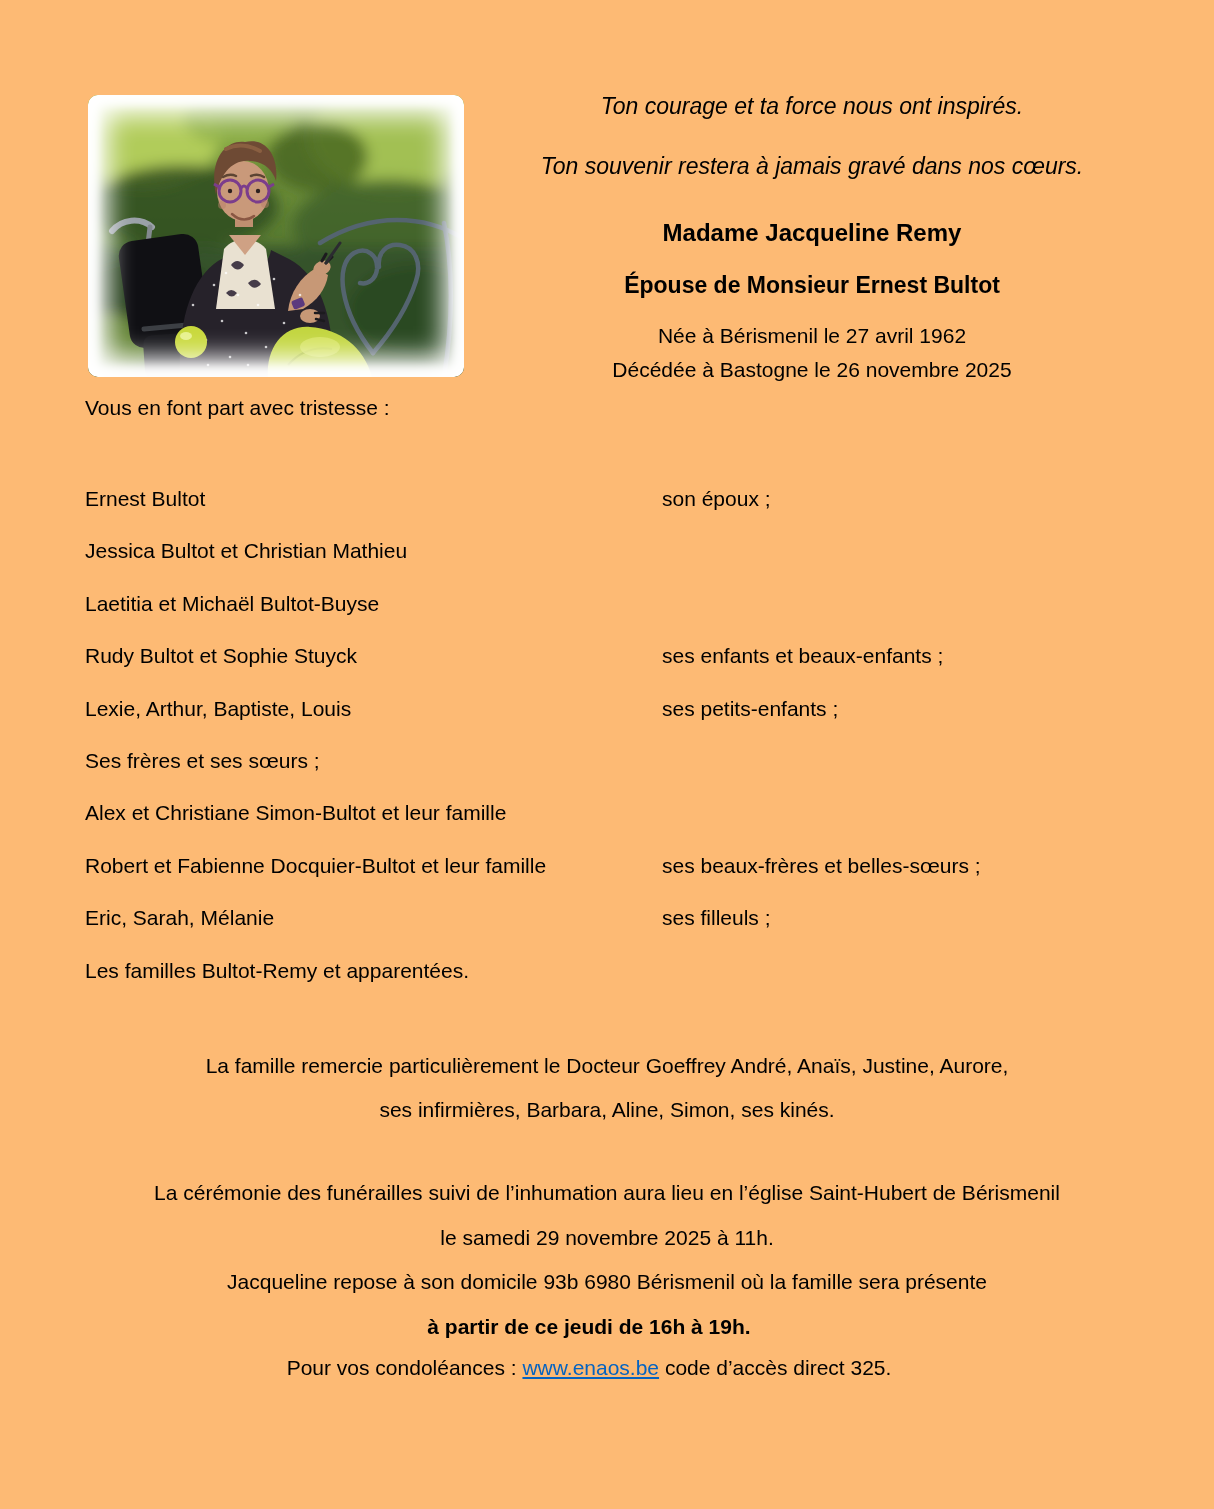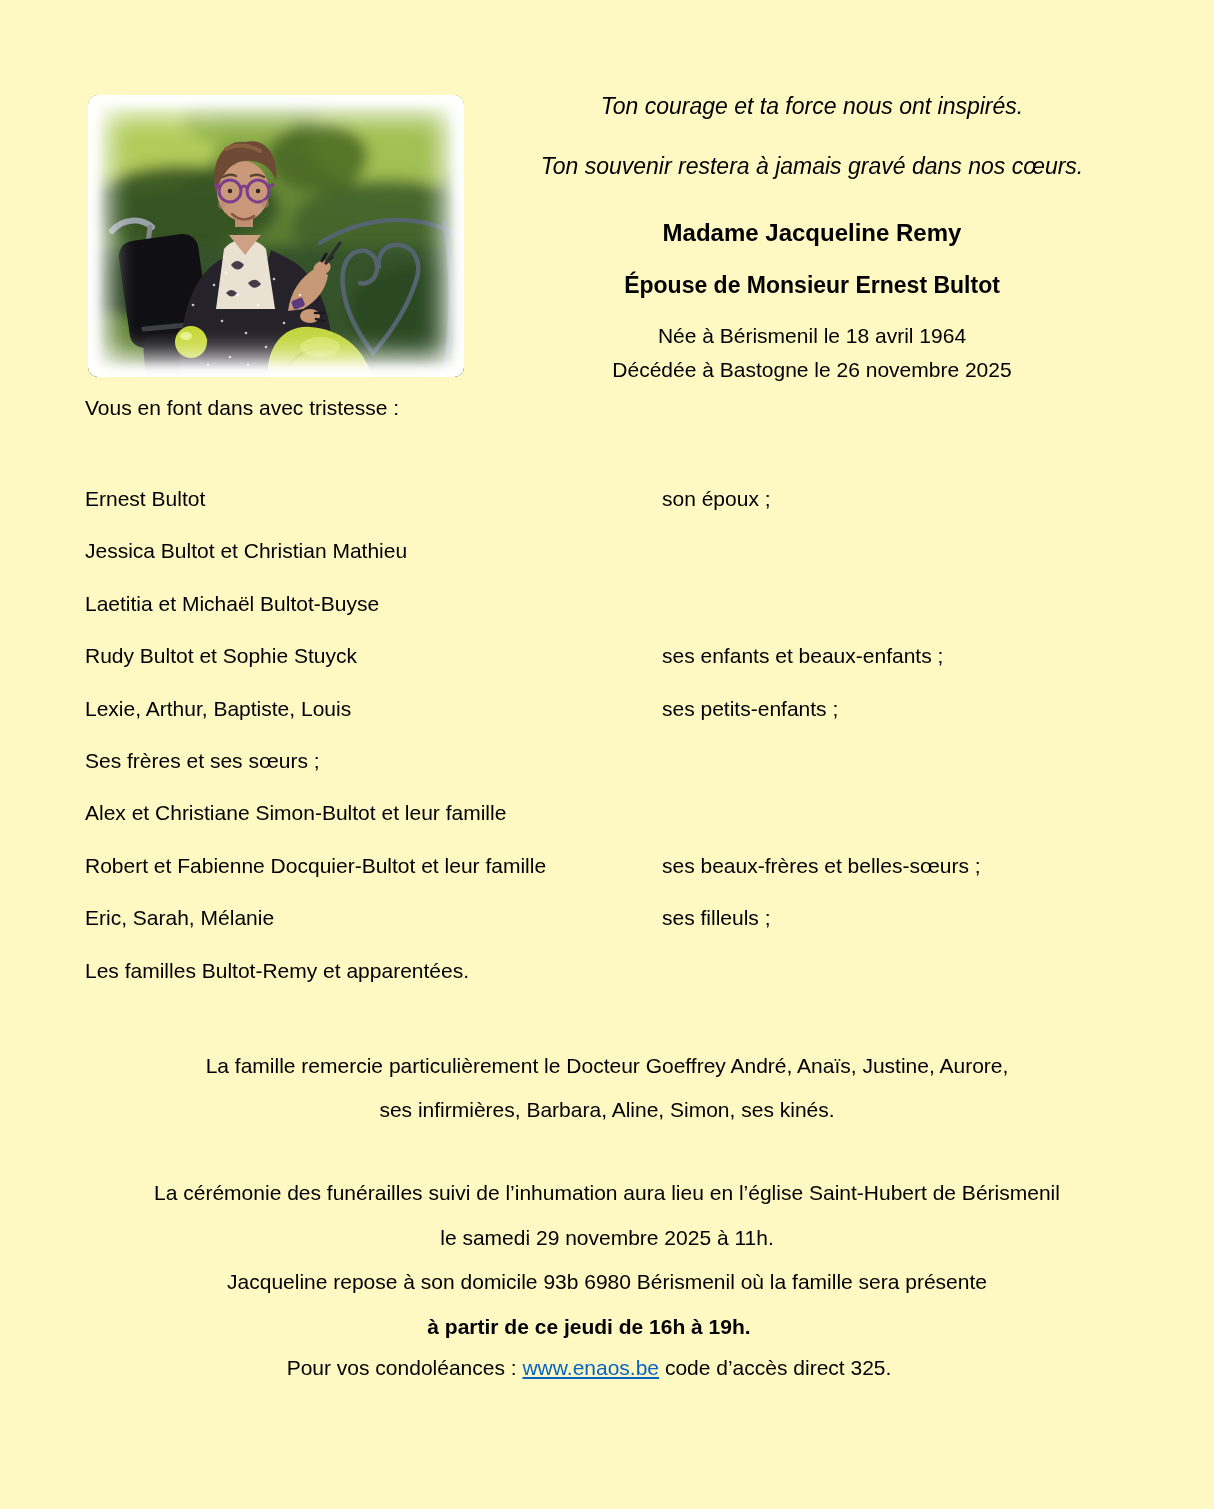--- a/index.html
+++ b/index.html
@@ -1,20 +1,20 @@
 <!DOCTYPE html>
 <html><head>
 <meta charset="utf-8">
 <style>
   html,body{margin:0;padding:0;background:#fff;}
   .page{
     position:relative;
     width:1214px;height:1509px;
     margin:0 auto;
-    background:#fef9c3;
+    background:#fdba74;
     font-family:"Liberation Sans",sans-serif;
     color:#000;
     overflow:hidden;
   }
   .abs{position:absolute;}
   .center{text-align:center;}
   
   .photo{
     position:absolute;left:88px;top:95px;width:376px;height:282px;
     border-radius:10px;overflow:hidden;
@@ -170,24 +170,24 @@
       <rect width="376" height="282" fill="none"></rect>
     </svg>
     <div class="vignette"></div>
   </div>
 
   <div class="abs quote q1 center">Ton courage et ta force nous ont inspirés.</div>
   <div class="abs quote q2 center">Ton souvenir restera à jamais gravé dans nos cœurs.</div>
 
   <div class="abs dname center">Madame Jacqueline Remy</div>
   <div class="abs dspouse center">Épouse de Monsieur Ernest Bultot</div>
-  <div class="abs dborn center">Née à Bérismenil le 18 avril 1964</div>
+  <div class="abs dborn center">Née à Bérismenil le 27 avril 1962</div>
   <div class="abs ddied center">Décédée à Bastogne le 26 novembre 2025</div>
 
-  <div class="abs intro">Vous en font dans avec tristesse :</div>
+  <div class="abs intro">Vous en font part avec tristesse :</div>
 
   <div class="abs family">
     <div class="frow">
       <span>Ernest Bultot</span>
       <span class="frel">son époux ;</span>
     </div>
     <div class="frow">
       <span>Jessica Bultot et Christian Mathieu</span>
       <span class="frel"></span>
     </div>

